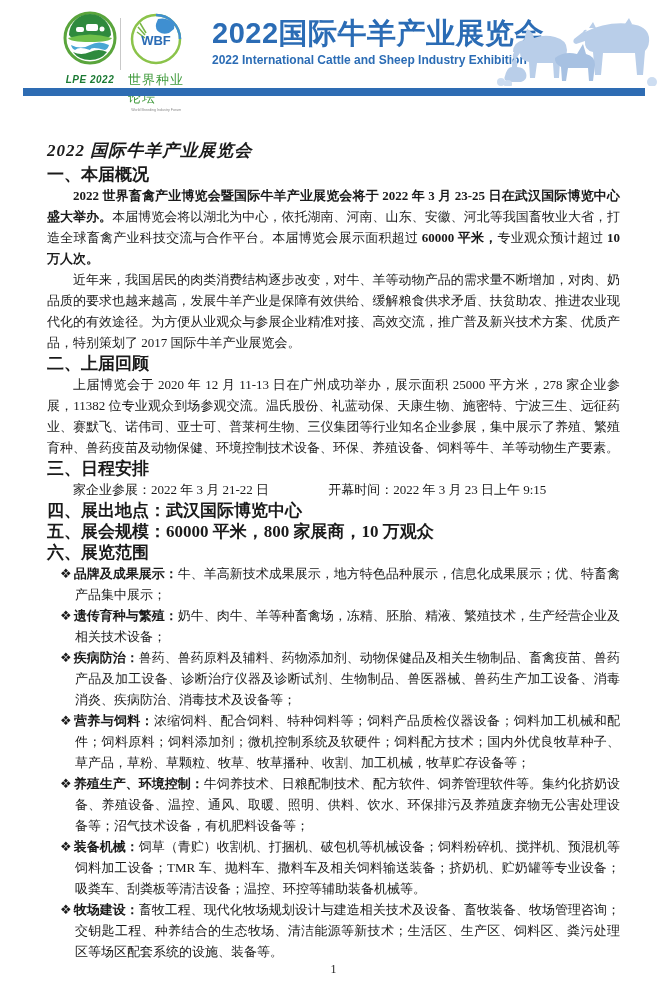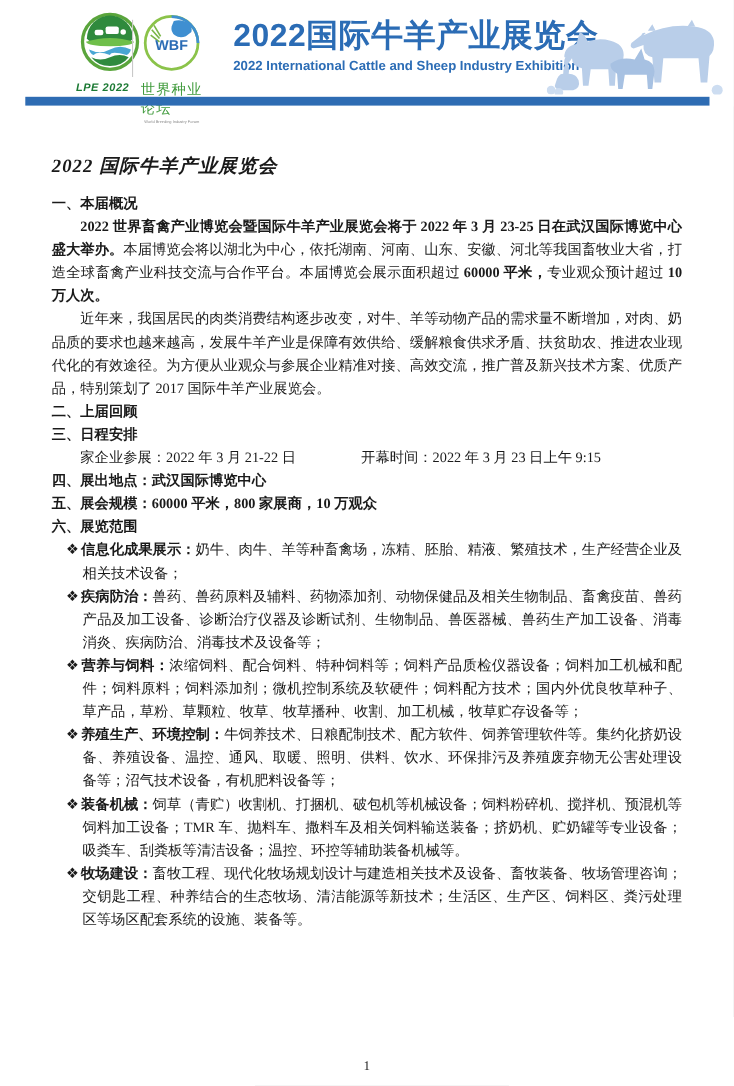--- a/index.html
+++ b/index.html
@@ -6,36 +6,36 @@
   html,body { background:#e8e8e8; }
   .page {
     position:relative; width:667px; height:987px; margin:0 auto;
     background:#ffffff; overflow:hidden;
     font-family:"Liberation Serif","DejaVu Serif",serif;
     color:#1a1a1a;
   }
 
   
   .header { position:absolute; top:0; left:0; width:667px; height:97px; background:#fff; }
-  .logo-lpe { position:absolute; left:69px; top:11px; width:62px; }
+  .logo-lpe { position:absolute; left:59px; top:11px; width:62px; text-align:center; }
   .logo-lpe .cap { font-family:"Liberation Sans",sans-serif; font-style:italic; font-weight:bold; font-size:10px; color:#1c7a34; letter-spacing:.5px; margin-top:1px; }
   .logo-divider { position:absolute; left:120px; top:18px; width:1px; height:52px; background:#c9c9c9; }
   .logo-wbf { position:absolute; left:128px; top:11px; width:64px; text-align:left; }
   .logo-wbf .cap { font-family:"Liberation Sans",sans-serif; font-weight:normal; font-size:13px; color:#3f9a3b; letter-spacing:1px; margin-top:0; }
   .logo-wbf .subcap { font-family:"Liberation Sans",sans-serif; font-size:4px; color:#8a8a8a; transform:scale(.9); }
   .title-block { position:absolute; left:212px; top:17px; width:300px; }
   .title-cn { font-family:"Liberation Sans","DejaVu Sans",sans-serif; font-weight:bold; font-size:29px; line-height:33px; color:#2b6cb5; letter-spacing:.5px; white-space:nowrap; }
   .title-en { font-family:"Liberation Sans","DejaVu Sans",sans-serif; font-weight:bold; font-size:12px; color:#2b6cb5; margin-top:3px; white-space:nowrap; }
   .animals { position:absolute; left:497px; top:12px; width:162px; height:74px; }
   .header-bar { position:absolute; left:23px; top:88px; width:622px; height:8px; background:#2e6cb3; }
 
   
   .doc { position:absolute; top:139px; left:47px; width:573px; font-size:13px; line-height:21px; text-align:justify; }
-  .doc-title { font-size:17px; font-weight:bold; font-style:italic; line-height:24px; margin-bottom:11px; letter-spacing:1px; }
-  .sec-head { font-weight:bold; font-size:13px; }
+  .doc-title { font-size:17px; font-weight:bold; font-style:italic; line-height:24px; margin-bottom:1px; letter-spacing:1px; }
+  .sec-head { font-weight:bold; font-size:17px; }
   .para { text-indent:2em; }
   .b { font-weight:bold; }
   .sched-row { padding-left:26px; }
   .sched-c1 { display:inline-block; width:252px; }
   .inline-head .val { font-weight:bold; }
   .blist { list-style:none; }
   .blist li { padding-left:28px; text-indent:-15px; }
   .blt { margin-right:2px; }
   .bl-label { font-weight:bold; }
   .page-num { position:absolute; bottom:10px; left:0; width:667px; text-align:center; font-size:12px; color:#222; }
@@ -101,33 +101,35 @@
 
   <div class="doc">
 
     <div class="doc-title">2022 国际牛羊产业展览会</div>
 
     <div class="sec-head">一、本届概况</div>
     <div class="para"><span class="b">2022 世界畜禽产业博览会暨国际牛羊产业展览会将于 2022 年 3 月 23-25 日在武汉国际博览中心盛大举办。</span><span>本届博览会将以湖北为中心，依托湖南、河南、山东、安徽、河北等我国畜牧业大省，打造全球畜禽产业科技交流与合作平台。本届博览会展示面积超过 </span><span class="b">60000 平米，</span><span>专业观众预计超过 </span><span class="b">10 万人次。</span></div>
     <div class="para">近年来，我国居民的肉类消费结构逐步改变，对牛、羊等动物产品的需求量不断增加，对肉、奶品质的要求也越来越高，发展牛羊产业是保障有效供给、缓解粮食供求矛盾、扶贫助农、推进农业现代化的有效途径。为方便从业观众与参展企业精准对接、高效交流，推广普及新兴技术方案、优质产品，特别策划了 2017 国际牛羊产业展览会。</div>
 
     <div class="sec-head">二、上届回顾</div>
+    <div class="para">上届博览会于 2020 年 12 月 11-13 日在广州成功举办，展示面积 25000 平方米，278 家企业参展，11382 位专业观众到场参观交流。温氏股份、礼蓝动保、天康生物、施密特、宁波三生、远征药业、赛默飞、诺伟司、亚士可、普莱柯生物、三仪集团等行业知名企业参展，集中展示了养殖、繁殖育种、兽药疫苗及动物保健、环境控制技术设备、环保、养殖设备、饲料等牛、羊等动物生产要素。</div>
 
     <div class="sec-head">三、日程安排</div>
     <div class="sched-row">
       <span class="sched-c1"><span>家企业参展：</span><span>2022 年 3 月 21-22 日</span></span>
       <span class="sched-c2"><span>开幕时间：</span><span>2022 年 3 月 23 日上午 9:15</span></span>
     </div>
 
     <div class="sec-head inline-head"><span>四、展出地点：</span><span class="val">武汉国际博览中心</span></div>
     <div class="sec-head inline-head"><span>五、展会规模：</span><span class="val">60000 平米，800 家展商，10 万观众</span></div>
 
     <div class="sec-head">六、展览范围</div>
     <ul class="blist">
-      <li><span class="blt">❖</span><span class="bl-label">信息化成果展示：</span><span>奶牛、肉牛、羊等种畜禽场，冻精、胚胎、精液、繁殖技术，生产经营企业及相关技术设备；</span></li>
+      <li><span class="blt">❖</span><span class="bl-label">品牌及成果展示：</span><span>牛、羊高新技术成果展示，地方特色品种展示，信息化成果展示；优、特畜禽产品集中展示；</span></li>
+      <li><span class="blt">❖</span><span class="bl-label">遗传育种与繁殖：</span><span>奶牛、肉牛、羊等种畜禽场，冻精、胚胎、精液、繁殖技术，生产经营企业及相关技术设备；</span></li>
       <li><span class="blt">❖</span><span class="bl-label">疾病防治：</span><span>兽药、兽药原料及辅料、药物添加剂、动物保健品及相关生物制品、畜禽疫苗、兽药产品及加工设备、诊断治疗仪器及诊断试剂、生物制品、兽医器械、兽药生产加工设备、消毒消炎、疾病防治、消毒技术及设备等；</span></li>
       <li><span class="blt">❖</span><span class="bl-label">营养与饲料：</span><span>浓缩饲料、配合饲料、特种饲料等；饲料产品质检仪器设备；饲料加工机械和配件；饲料原料；饲料添加剂；微机控制系统及软硬件；饲料配方技术；国内外优良牧草种子、草产品，草粉、草颗粒、牧草、牧草播种、收割、加工机械，牧草贮存设备等；</span></li>
       <li><span class="blt">❖</span><span class="bl-label">养殖生产、环境控制：</span><span>牛饲养技术、日粮配制技术、配方软件、饲养管理软件等。集约化挤奶设备、养殖设备、温控、通风、取暖、照明、供料、饮水、环保排污及养殖废弃物无公害处理设备等；沼气技术设备，有机肥料设备等；</span></li>
       <li><span class="blt">❖</span><span class="bl-label">装备机械：</span><span>饲草（青贮）收割机、打捆机、破包机等机械设备；饲料粉碎机、搅拌机、预混机等饲料加工设备；TMR 车、抛料车、撒料车及相关饲料输送装备；挤奶机、贮奶罐等专业设备；吸粪车、刮粪板等清洁设备；温控、环控等辅助装备机械等。</span></li>
       <li><span class="blt">❖</span><span class="bl-label">牧场建设：</span><span>畜牧工程、现代化牧场规划设计与建造相关技术及设备、畜牧装备、牧场管理咨询；交钥匙工程、种养结合的生态牧场、清洁能源等新技术；生活区、生产区、饲料区、粪污处理区等场区配套系统的设施、装备等。</span></li>
 
     </ul>
   </div>
 
   <div class="page-num">1</div>

